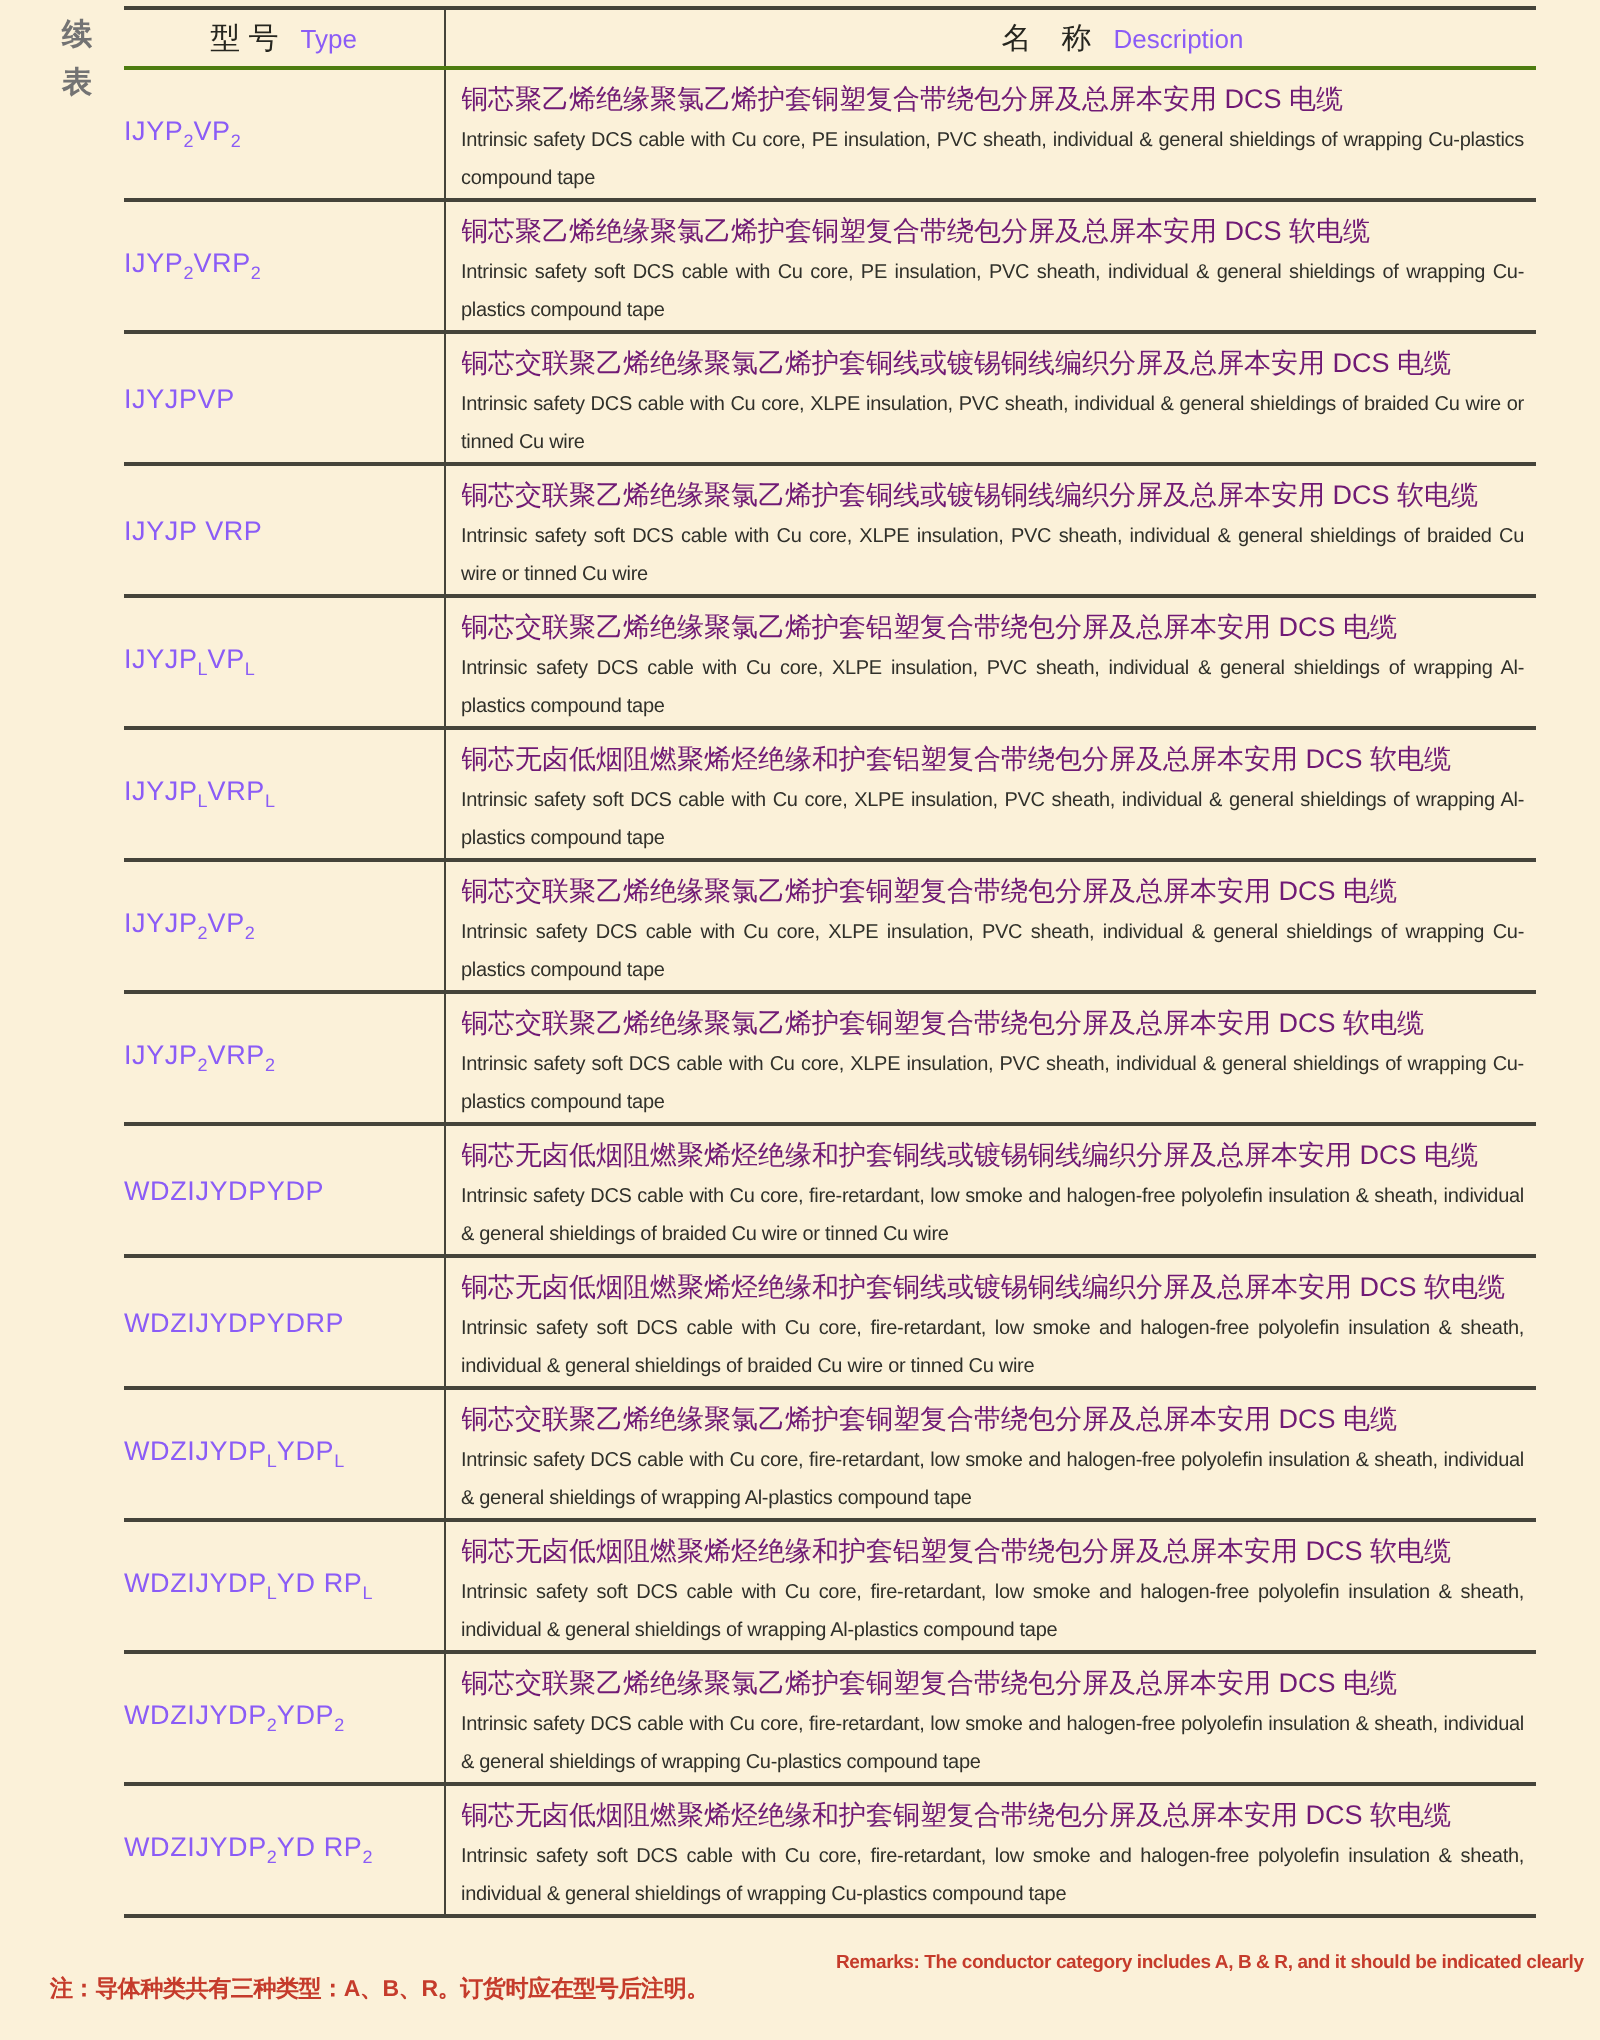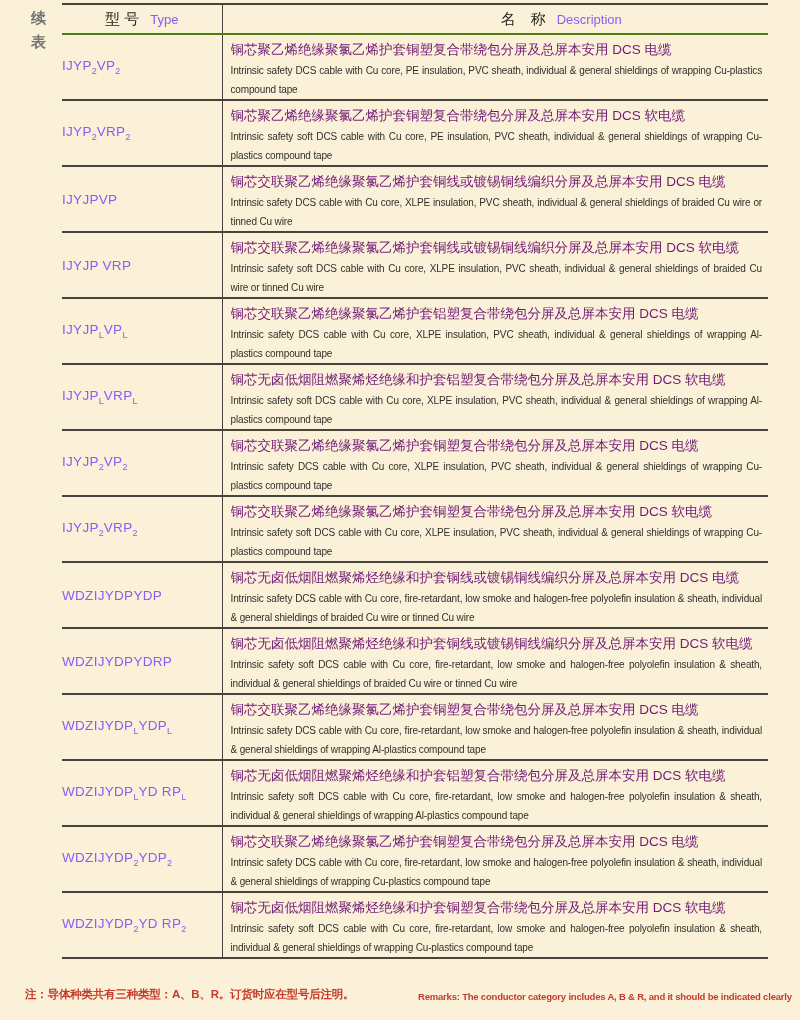--- a/index.html
+++ b/index.html
@@ -53,21 +53,21 @@
   .notes{position:absolute;top:971px;left:0;width:800px;}
   .note-zh{
     position:absolute;left:25px;top:16px;white-space:nowrap;
     font-size:11.5px;letter-spacing:-.2px;color:#c53b2b;font-weight:bold;
   }
   .note-en{
     position:absolute;left:418px;top:0;width:360px;
     font-size:9.5px;line-height:22px;letter-spacing:-.2px;
     color:#c53b2b;font-weight:bold;
   }
-  .note-en .nline{display:block;white-space:nowrap;margin-top:15px;}
+  .note-en .nline{display:block;white-space:nowrap;}
 </style>
 </head>
 <body>
 
 <div class="continued-label">续表</div>
 
 <table class="cable-table">
   <colgroup>
     <col class="c-type">
       <col class="c-desc">

